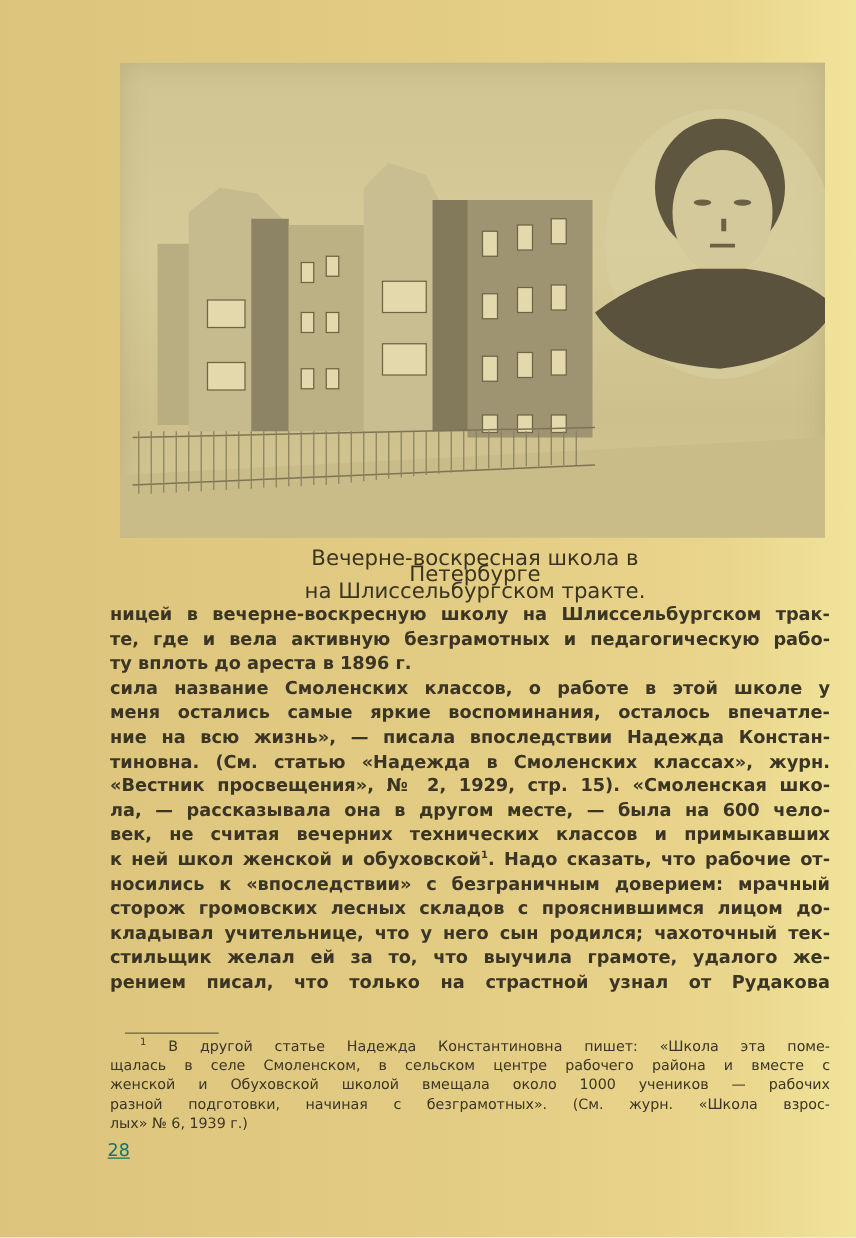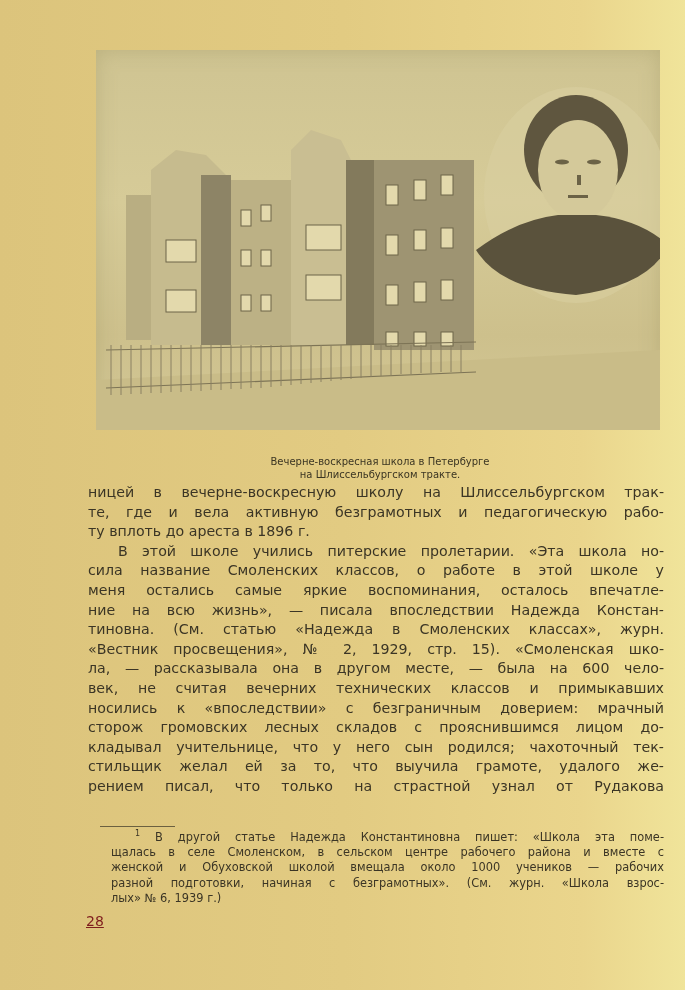--- a/index.html
+++ b/index.html
@@ -14,46 +14,46 @@
     .figure {
       position: absolute; left: 96px; top: 50px; width: 564px; height: 380px;
       background: linear-gradient(180deg, #cfc492 0%, #d6cb98 40%, #cdc08c 75%, #d3c896 100%);
       box-shadow: inset 0 0 20px rgba(150,140,90,0.35);
       overflow: hidden;
     }
     .figure svg { position: absolute; left: 0; top: 0; }
     .caption {
       position: absolute; left: 200px; top: 441px; width: 360px;
       text-align: center; font-family: "DejaVu Sans", sans-serif;
-      font-size: 10px; line-height: 13px; color: #3a3422; margin-top: 14px;
+      font-size: 17px; line-height: 13px; color: #3a3422;
     }
     .body-text {
       position: absolute; left: 88px; top: 483px; width: 576px;
       font-family: "DejaVu Sans", sans-serif; font-size: 14.2px; line-height: 19.6px;
       color: #3b3525; text-align: justify;
     }
-    .body-text .line { display: block; text-align: justify; text-align-last: justify; white-space: nowrap; }
+    .body-text .line { display: block; text-align: justify; text-align-last: justify; white-space: nowrap; font-weight: bold; }
     .body-text .line.last { text-align-last: left; }
     .body-text .indent { padding-left: 30px; }
     .fn-rule {
       position: absolute; left: 100px; top: 826px; width: 75px; height: 1px;
       background: #6b6040;
     }
     .footnote {
       position: absolute; left: 88px; top: 830px; width: 576px;
       font-family: "DejaVu Sans", sans-serif; font-size: 11.4px; line-height: 15.2px;
       color: #3b3525;
     }
-    .footnote .line { display: block; text-align: justify; text-align-last: justify; white-space: nowrap; margin-left: 23px; }
+    .footnote .line { display: block; text-align: justify; text-align-last: justify; white-space: nowrap; }
     .footnote .line.last { text-align-last: left; }
     .footnote .indent { padding-left: 24px; }
     sup { font-size: 8px; vertical-align: super; line-height: 0; }
     .page-number {
       position: absolute; left: 86px; top: 913px;
-      font-family: "DejaVu Sans", sans-serif; font-size: 14px; color: #7f1d1d; text-decoration: underline;
+      font-family: "DejaVu Sans", sans-serif; font-size: 14px; color: #0f766e; text-decoration: underline;
     }
   </style>
 </head>
 <body>
 
 <div class="page">
 
   <div class="figure">
     <svg width="564" height="380" viewBox="0 0 564 380">
 
@@ -158,28 +158,28 @@
 
   <div class="caption">
     <div>Вечерне-воскресная школа в Петербурге</div>
     <div>на Шлиссельбургском тракте.</div>
   </div>
 
   <div class="body-text">
     <span class="line">ницей в вечерне-воскресную школу на Шлиссельбургском трак-</span>
     <span class="line">те, где и вела активную безграмотных и педагогическую рабо-</span>
     <span class="line last">ту вплоть до ареста в 1896 г.</span>
-    <span class="line indent">В этой школе учились питерские пролетарии. «Эта школа но-</span>
     <span class="line">сила название Смоленских классов, о работе в этой школе у</span>
     <span class="line">меня остались самые яркие воспоминания, осталось впечатле-</span>
     <span class="line">ние на всю жизнь», — писала впоследствии Надежда Констан-</span>
     <span class="line">тиновна. (См. статью «Надежда в Смоленских классах», журн.</span>
     <span class="line">«Вестник просвещения», № 2, 1929, стр. 15). «Смоленская шко-</span>
     <span class="line">ла, — рассказывала она в другом месте, — была на 600 чело-</span>
     <span class="line">век, не считая вечерних технических классов и примыкавших</span>
+    <span class="line"><span>к ней школ женской и обуховской</span><sup>1</sup><span>. Надо сказать, что рабочие от-</span></span>
     <span class="line">носились к «впоследствии» с безграничным доверием: мрачный</span>
     <span class="line">сторож громовских лесных складов с прояснившимся лицом до-</span>
     <span class="line">кладывал учительнице, что у него сын родился; чахоточный тек-</span>
     <span class="line">стильщик желал ей за то, что выучила грамоте, удалого же-</span>
     <span class="line">рением писал, что только на страстной узнал от Рудакова</span>
   </div>
 
   <div class="fn-rule"></div>
 
   <div class="footnote">

